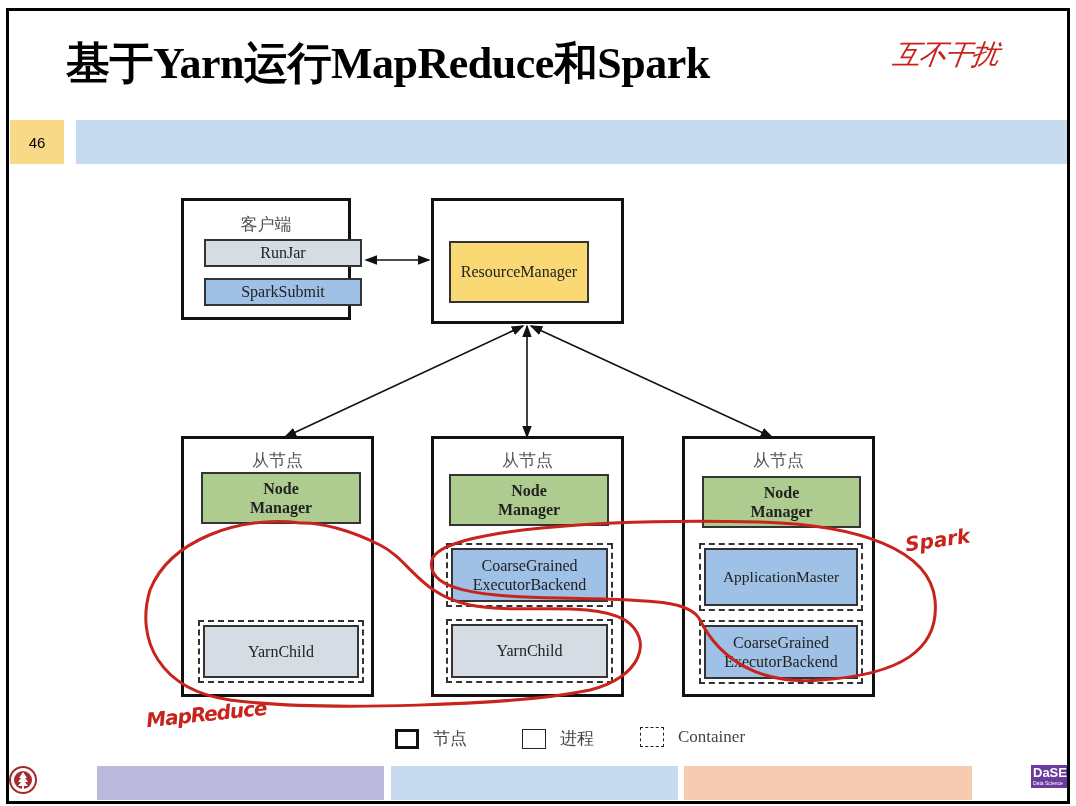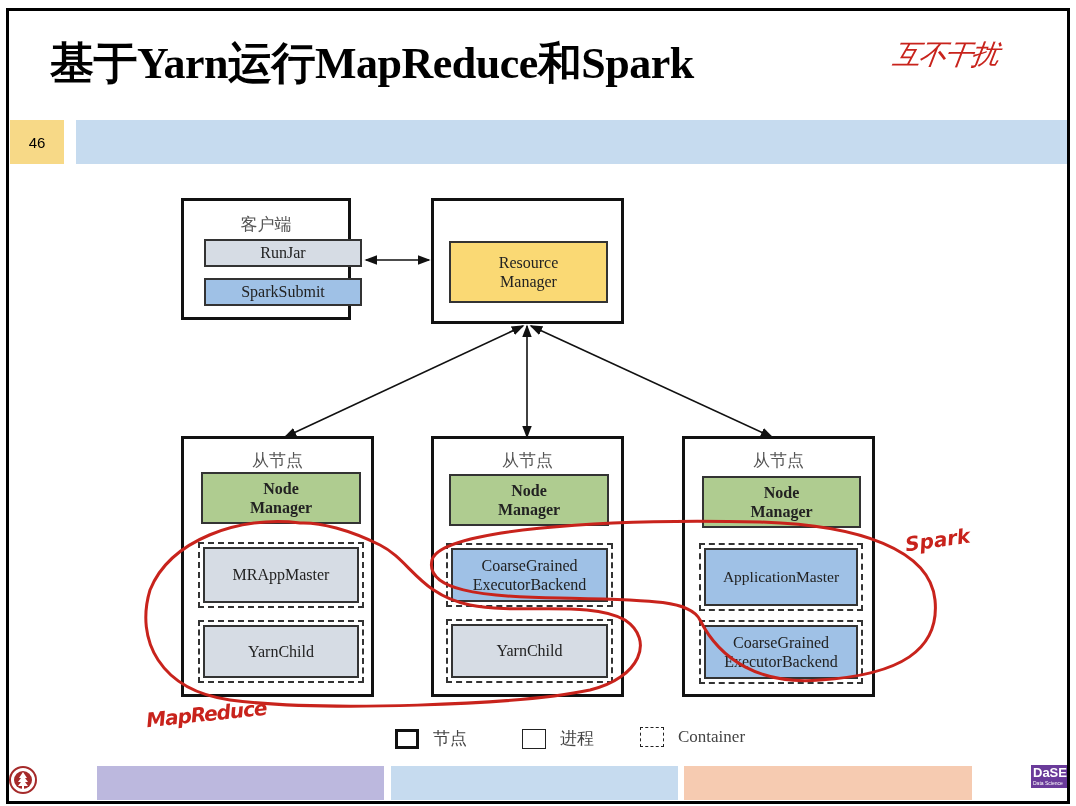--- a/index.html
+++ b/index.html
@@ -1,18 +1,18 @@
 <!DOCTYPE html>
 <html><head>
 <meta charset="utf-8">
 <style>
   html, body { margin:0; padding:0; background:#ffffff; }
   body { width:1076px; height:806px; position:relative; overflow:hidden; font-family:"Liberation Serif", "DejaVu Serif", serif; }
   .frame { position:absolute; left:6px; top:8px; width:1058px; height:790px; border:3px solid #000; box-sizing:content-box; }
-  .title { position:absolute; left:50px; top:34px; font-size:44px; font-weight:bold; color:#000; white-space:nowrap; letter-spacing:-0.5px; font-family:"Liberation Serif","DejaVu Serif",serif;text-align:center; }
+  .title { position:absolute; left:66px; top:34px; font-size:44px; font-weight:bold; color:#000; white-space:nowrap; letter-spacing:-0.5px; font-family:"Liberation Serif","DejaVu Serif",serif;text-align:center; }
   .annot-top { position:absolute; left:893px; top:36px; font-size:28px; color:#c8231c; font-family:"DejaVu Sans", sans-serif; font-style:italic; transform:skewX(-8deg); letter-spacing:-2px; }
   .pagenum { position:absolute; left:10px; top:120px; width:54px; height:44px; background:#f7d987; font-family:"Liberation Sans", sans-serif; font-size:15px; display:flex; align-items:center; justify-content:center; color:#000; }
   .topbar { position:absolute; left:76px; top:120px; width:991px; height:44px; background:#c6dbef; }
 
   .node { position:absolute; border:3.5px solid #111; background:#fff; box-sizing:border-box; }
   .node-label { position:absolute; left:0; right:0; text-align:center; font-size:17px; color:#555; font-family:"DejaVu Serif", serif; }
   .proc { position:absolute; border:2px solid #333; box-sizing:border-box; display:flex; align-items:center; justify-content:center; text-align:center; font-size:16px; color:#222; line-height:1.2; font-family:"Liberation Serif", serif; }
   .gray { background:#d6dce4; }
   .blue { background:#9fc1e6; }
   .yellow { background:#fad974; }
@@ -58,34 +58,31 @@
 </svg>
 
 <div class="node" style="left:181px;top:198px;width:170px;height:122px;">
   <div class="node-label" style="top:12px;">客户端</div>
   <div class="proc gray" style="left:20px;top:38px;width:158px;height:28px;">RunJar</div>
   <div class="proc blue" style="left:20px;top:77px;width:158px;height:28px;">SparkSubmit</div>
 </div>
 
 <div class="node" style="left:431px;top:198px;width:193px;height:126px;">
   <div class="node-label" style="top:16px;margin-top:36px;">主节点</div>
-  <div class="proc yellow" style="left:15px;top:40px;width:159px;height:62px;flex-direction:column;">
+  <div class="proc yellow" style="left:15px;top:40px;width:140px;height:62px;flex-direction:row;">
     <span>Resource</span>
     <span>Manager</span>
   </div>
 </div>
 
 <div class="node" style="left:181px;top:436px;width:193px;height:261px;">
   <div class="node-label" style="top:10px;">从节点</div>
   <div class="proc green" style="left:17px;top:33px;width:160px;height:52px;flex-direction:column;">
     <span>Node</span>
     <span>Manager</span>
-  </div>
-  <div class="container" style="left:14px;top:103px;width:166px;height:66px;">
-    <div class="proc gray" style="left:3px;top:3px;right:3px;bottom:3px;">MRAppMaster</div>
   </div>
   <div class="container" style="left:14px;top:181px;width:166px;height:63px;">
     <div class="proc gray" style="left:3px;top:3px;right:3px;bottom:3px;">YarnChild</div>
   </div>
 </div>
 
 <div class="node" style="left:431px;top:436px;width:193px;height:261px;">
   <div class="node-label" style="top:10px;">从节点</div>
   <div class="proc green" style="left:15px;top:35px;width:160px;height:52px;flex-direction:column;">
     <span>Node</span>

